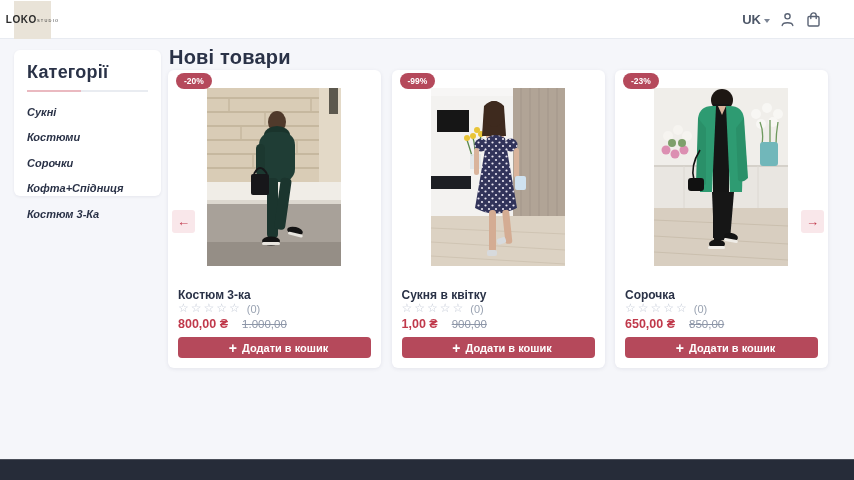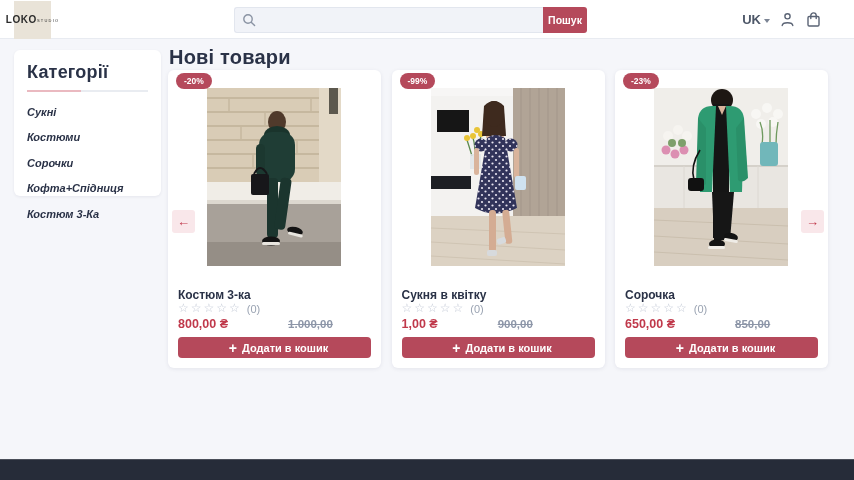--- a/index.html
+++ b/index.html
@@ -36,21 +36,21 @@
   .badge { position:absolute; left:8px; top:3px; background:#b5495b; color:#fff; font-size:8.5px; font-weight:bold; padding:3px 8px 3px 8px; border-radius:9px; z-index:2; }
   .product-image { position:absolute; left:39px; top:18px; width:134px; height:178px; overflow:hidden; cursor:pointer; background:#eee; }
   .product-image svg { display:block; }
   .product-name { position:absolute; left:10px; top:218px; font-size:12px; font-weight:bold; cursor:pointer; }
   .stars-row { position:absolute; left:10px; top:232px; display:flex; align-items:center; gap:5px; }
   .stars { font-size:12px; letter-spacing:2px; color:#c5cbd7; line-height:13px; }
   .stars::before { content:"\2606\2606\2606\2606\2606"; }
   .rating-count { font-size:11px; color:#9aa3b2; }
   .price-row { position:absolute; left:10px; top:247px; display:flex; align-items:baseline; gap:14px; }
   .price { font-size:12.5px; font-weight:bold; color:#c0394b; }
-  .old-price { font-size:11.5px; font-weight:bold; color:#8d96a8; text-decoration:line-through;margin-left:46px; }
+  .old-price { font-size:11.5px; font-weight:normal; color:#8d96a8; text-decoration:line-through; }
   .add-btn { position:absolute; left:10px; right:10px; top:267px; height:21px; background:#b5495b; border:none; border-radius:4px; color:#fff; font-size:11px; font-weight:bold; display:flex; align-items:center; justify-content:center; gap:5px; cursor:pointer; font-family:inherit;padding-left:8px; }
   .plus-icon { font-size:14px; font-weight:bold; line-height:14px; }
   .plus-icon::before { content:"+"; }
   
   .nav-arrow { position:absolute; width:23px; height:23px; background:#f9e7ea; border-radius:3px; display:flex; align-items:center; justify-content:center; color:#c0394b; font-size:13px; font-weight:bold; cursor:pointer; z-index:4; }
   .nav-arrow.left  { left:172px; top:210px; }
   .nav-arrow.right { left:801px; top:210px; }
   .arrow-glyph-left::before  { content:"\2190"; }
   .arrow-glyph-right::before { content:"\2192"; }
   
@@ -58,30 +58,20 @@
 </style>
 </head>
 <body>
 
 <div class="header">
   <div class="logo">
     <span class="logo-title">LOKO</span>
     <span class="logo-sub">STUDIO</span>
   </div>
 
-  <div class="search-wrap">
-    <div class="search-box">
-      <svg class="search-icon" viewBox="0 0 14 14">
-        <circle cx="6" cy="6" r="4.2" fill="none" stroke="#8a93a3" stroke-width="1.4"></circle>
-        <line x1="9.2" y1="9.2" x2="12.6" y2="12.6" stroke="#8a93a3" stroke-width="1.4" stroke-linecap="round"></line>
-      </svg>
-      <input class="search-input" type="text" placeholder="" style="">
-    </div>
-    <button class="search-btn">Пошук</button>
-  </div>
 
   <div class="header-right">
     <div class="lang">
       <span>UK</span>
       <span class="caret"></span>
     </div>
     <svg class="hicon" viewBox="0 0 17 17">
       <circle cx="8.5" cy="5.3" r="2.6" fill="none" stroke="#5a6374" stroke-width="1.4"></circle>
       <path d="M3.2 14.5 C3.6 10.8 13.4 10.8 13.8 14.5" fill="none" stroke="#5a6374" stroke-width="1.4" stroke-linecap="round"></path>
     </svg>

